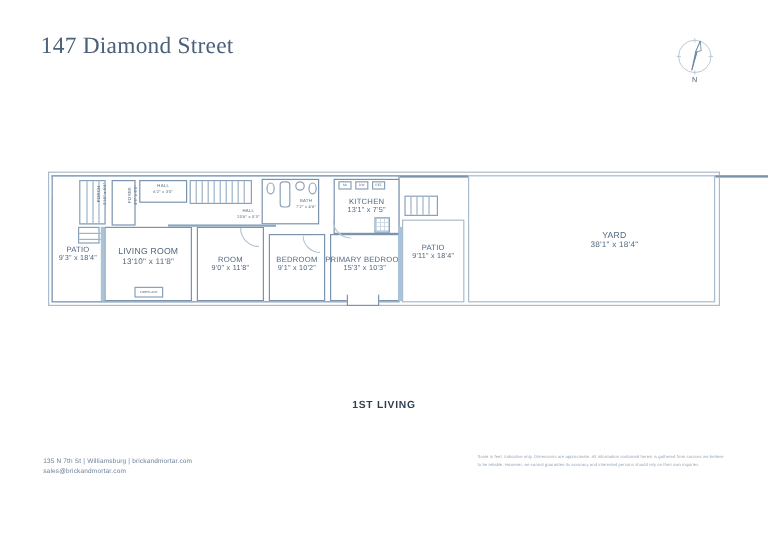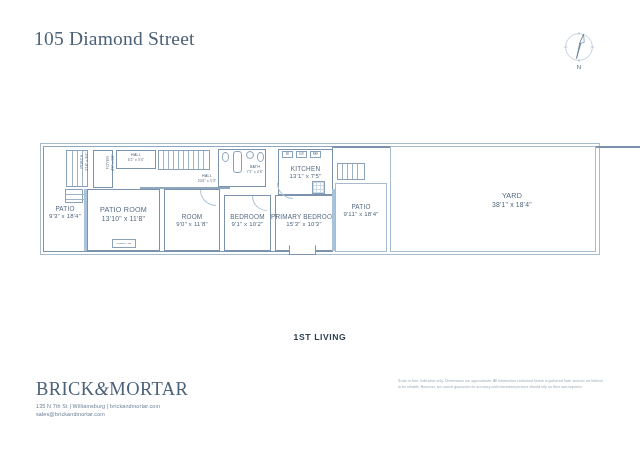--- a/index.html
+++ b/index.html
@@ -188,21 +188,21 @@
     font-size: 3.5px;
     line-height: 1.85;
     color: #97a8b8;
     text-align: justify;
     letter-spacing: 0.05px;
   }
 </style>
 </head>
 <body>
 
-<div id="page-title">105 Diamond Street</div>
+<div id="page-title">147 Diamond Street</div>
 
 <div id="compass">
   <svg width="34" height="34" viewBox="0 0 34 34">
     <circle cx="17" cy="17" r="13.5" fill="none" stroke="#b8c7d5" stroke-width="0.8"></circle>
     <line x1="17" y1="1.8" x2="17" y2="5.5" stroke="#b8c7d5" stroke-width="0.8"></line>
     <line x1="17" y1="28.5" x2="17" y2="32.2" stroke="#b8c7d5" stroke-width="0.8"></line>
     <line x1="1.8" y1="17" x2="5.5" y2="17" stroke="#b8c7d5" stroke-width="0.8"></line>
     <line x1="28.5" y1="17" x2="32.2" y2="17" stroke="#b8c7d5" stroke-width="0.8"></line>
     <polygon points="21.5,4.5 14.5,28.5 17.6,13.5" fill="#7e9ab5" stroke="#56728e" stroke-width="0.6"></polygon>
     <polygon points="21.5,4.5 17.6,13.5 22.3,12.2" fill="#ffffff" stroke="#56728e" stroke-width="0.6"></polygon>
@@ -285,21 +285,21 @@
   <div class="minibox" style="left:256px; top:8px; width:11px; height:7px;">DW</div>
   <div class="minibox" style="left:270px; top:8px; width:11px; height:7px;">REF</div>
   <div class="rlabel" style="left:238px; top:22px; width:55px;">
     <span class="nm">KITCHEN</span>
     <span class="dim">13'1" x 7'5"</span>
   </div>
   <div class="fixture" style="left:272px; top:38px; width:13px; height:13px; background:repeating-linear-gradient(0deg,#cddae6 0 1px,transparent 1px 3.5px),repeating-linear-gradient(90deg,#cddae6 0 1px,transparent 1px 3.5px);"></div>
 
   <div class="wall" style="left:47px; top:46px; width:73px; height:62px;"></div>
   <div class="rlabel big" style="left:47px; top:62px; width:73px;">
-    <span class="nm">PATIO ROOM</span>
+    <span class="nm">LIVING ROOM</span>
     <span class="dim">13'10" x 11'8"</span>
   </div>
   <div class="minibox" style="left:72px; top:96px; width:24px; height:9px; font-size:2.5px;">FIREPLACE</div>
 
   <div class="wall" style="left:124px; top:46px; width:56px; height:62px;"></div>
   <div class="rlabel" style="left:124px; top:70px; width:56px;">
     <span class="nm">ROOM</span>
     <span class="dim">9'0" x 11'8"</span>
   </div>
   <div class="doorarc" style="left:160px; top:47px; width:16px; height:16px;"></div>
@@ -343,18 +343,17 @@
   <div class="rlabel" style="left:3px; top:62px; width:44px;">
     <span class="nm">PATIO</span>
     <span class="dim">9'3" x 18'4"</span>
   </div>
 
 </div>
 
 <div id="floor-caption">1ST LIVING</div>
 
 <div id="brand">
-  <div class="logo"><span>BRICK</span><span class="amp">&amp;</span><span>MORTAR</span></div>
   <div class="addr1">135 N 7th St | Williamsburg | brickandmortar.com</div>
   <div class="addr2">sales@brickandmortar.com</div>
 </div>
 
 <div id="disclaimer">Scale in feet. Indicative only. Dimensions are approximate. All information contained herein is gathered from sources we believe to be reliable. However, we cannot guarantee its accuracy and interested persons should rely on their own inquiries</div>
 
 </body></html>

